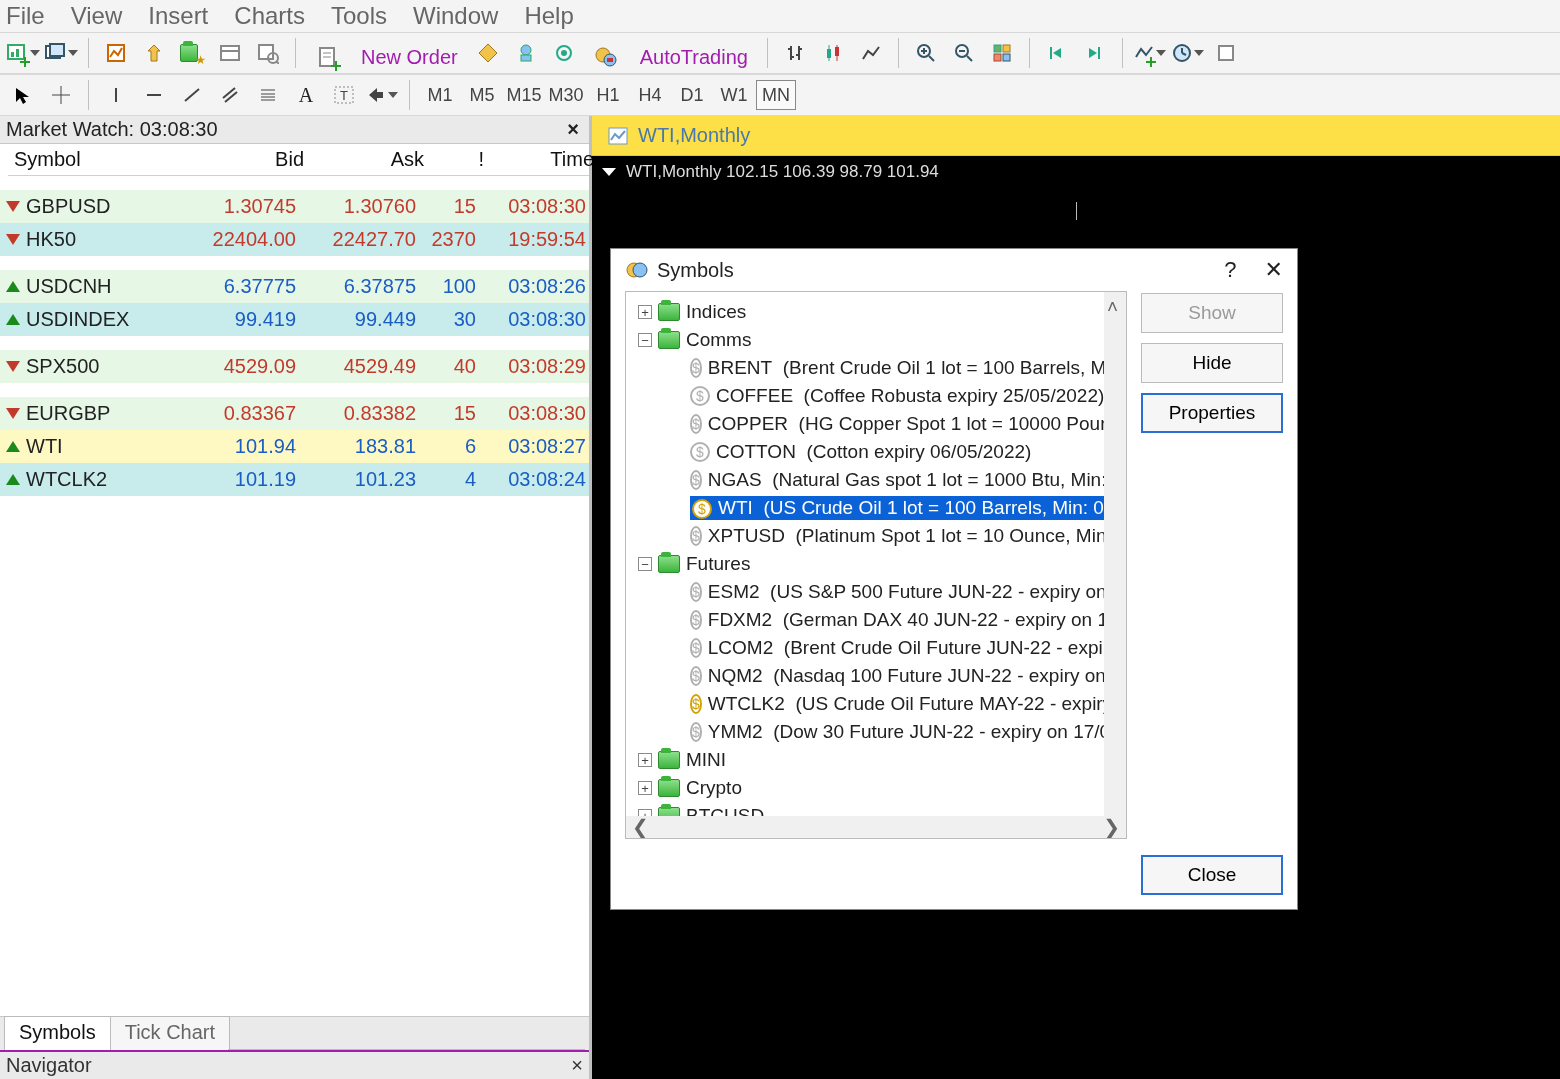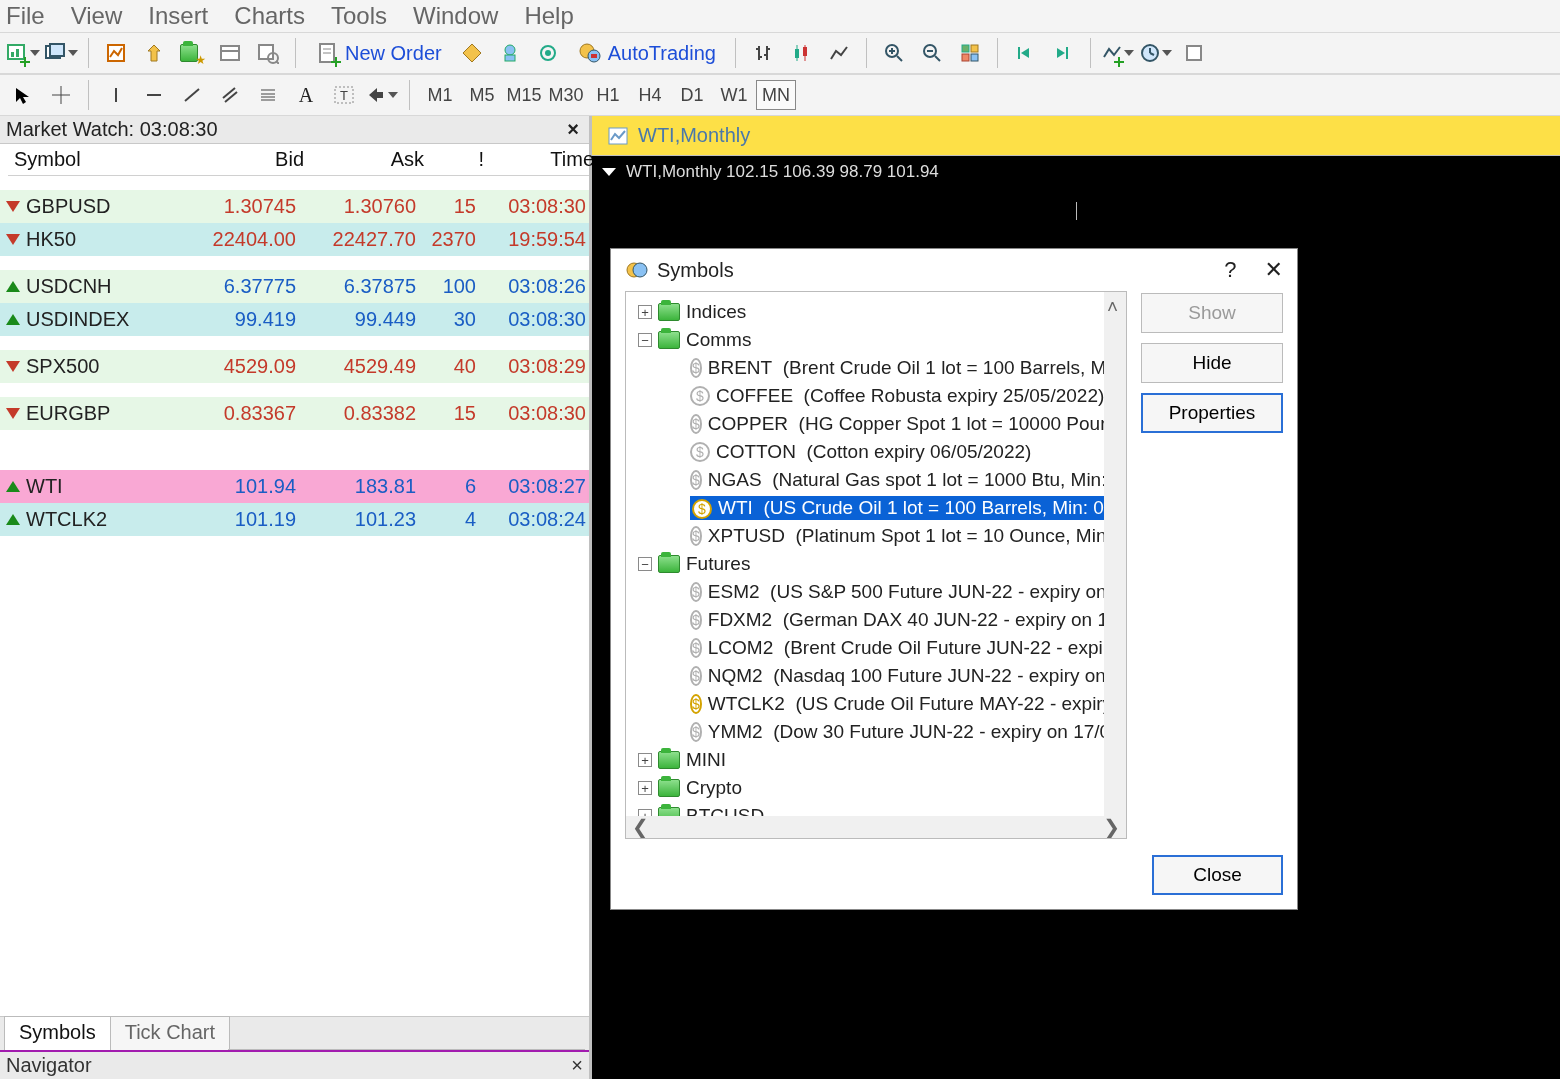--- a/index.html
+++ b/index.html
@@ -6,21 +6,21 @@
   body { width: 1560px; height: 1079px; background: #f0f0f0; overflow: hidden; font-size: 20px; color: #222; }
 
   
   .menubar { height: 32px; display:flex; align-items:center; padding: 0 6px; gap: 26px; color:#666; background:#f4f4f4; }
   .menubar span { font-size: 24px; cursor:default; }
 
   
   .toolbar { height: 42px; display:flex; align-items:center; padding: 0 6px; gap:4px; background:#f4f4f4; border-top:1px solid #d8d8d8; border-bottom:1px solid #d8d8d8; }
   .toolbar .sep { width:1px; height:30px; background:#c0c0c0; margin:0 6px; }
   .tb-btn { width:34px; height:34px; display:flex; align-items:center; justify-content:center; border:1px solid transparent; border-radius:3px; }
-  .tb-btn.wide { width:auto; padding:0 8px; gap:6px; font-size:20px; color:#1d4ed8; }
+  .tb-btn.wide { width:auto; padding:0 8px; gap:22px; font-size:20px; color:#a21caf;align-items:flex-end; }
 
   
   .tf-btn { min-width:40px; height:30px; display:flex; align-items:center; justify-content:center; font-size:18px; color:#444; border:1px solid transparent; }
   .tf-btn.active { border:1px solid #888; background:#fafafa; }
 
   
   .body { display:flex; height: calc(100% - 32px - 42px - 42px); }
   .left { width: 592px; display:flex; flex-direction:column; background:#fff; border-right:3px solid #c0c0c0; }
   .right { flex:1; display:flex; flex-direction:column; background:#f4f4f4; }
 
@@ -31,21 +31,21 @@
   .mw-head .r { text-align:right; }
   .mw-body { flex:1; overflow:auto; background:#fff; }
   .mw-row { display:grid; grid-template-columns: 180px 110px 120px 60px 110px; padding:5px 6px; font-size:20px; align-items:center; }
   .mw-row .r { text-align:right; }
   .mw-row .sym { display:flex; align-items:center; gap:6px; color:#222; }
   .arrow-up, .arrow-down { width:0; height:0; display:inline-block; }
   .arrow-up   { border-left:7px solid transparent; border-right:7px solid transparent; border-bottom:11px solid #1a8a1a; }
   .arrow-down { border-left:7px solid transparent; border-right:7px solid transparent; border-top:11px solid #c43a2a; }
   .rowA { background:#e6f7e6;margin-top:14px; }
   .rowB { background:#c8ecec; }
-  .rowSel { background:#f9a8d4;margin-top:40px; }
+  .rowSel { background:#fef9c3; }
   .red  { color:#c43a2a; }
   .blue { color:#1a5dc4; }
 
   .mw-tabs { display:flex; align-items:flex-end; height:34px; background:#eaeaea; border-top:1px solid #c8c8c8; padding-left:4px; font-size:20px; }
   .mw-tab { padding:4px 14px 6px; border:1px solid #bbb; border-bottom:none; background:#f6f6f6; margin-right:-1px; color:#666; }
   .mw-tab.active { background:#fff; color:#111; }
 
   .nav-title { display:flex; align-items:center; justify-content:space-between; padding:2px 6px; background:#eaeaea; border-top:2px solid #a21caf; font-size:20px; color:#333; }
 
   
@@ -77,21 +77,21 @@
   .sel { background:#0a62d6; color:#fff; padding:1px 2px; display:inline-block; }
   .sel .lbl, .sel b { color:#fff; }
 
   .hscroll { height:22px; background:#f0f0f0; display:flex; align-items:center; justify-content:space-between; padding:0 6px; color:#666; }
 
   .dlg-btns { width:142px; display:flex; flex-direction:column; gap:10px; padding-top:2px; }
   .dlg-btns button, .dlg-foot button { height:40px; font-size:19px; background:#f6f6f6; border:1px solid #bbb; }
   .dlg-btns button:disabled { color:#9a9a9a; }
   .dlg-btns button.focus, .dlg-foot button.primary { border:2px solid #2a6fd6; }
   .dlg-foot { display:flex; justify-content:flex-end; padding:10px 14px 14px; }
-  .dlg-foot button { width:131px; }
+  .dlg-foot button { width:142px; }
 
   
   .svgbox { width:24px; height:24px; display:flex; align-items:center; justify-content:center; position:relative; }
   .plus-corner { position:absolute; right:-2px; bottom:-2px; width:10px; height:10px; }
   .plus-corner::before, .plus-corner::after { content:""; position:absolute; background:#24a024; }
   .plus-corner::before { left:4px; top:0; width:2px; height:10px; }
   .plus-corner::after  { left:0; top:4px; width:10px; height:2px; }
   .dd-caret { width:0;height:0;border-left:5px solid transparent;border-right:5px solid transparent;border-top:6px solid #555; margin-left:2px;}
 </style>
 </head>

